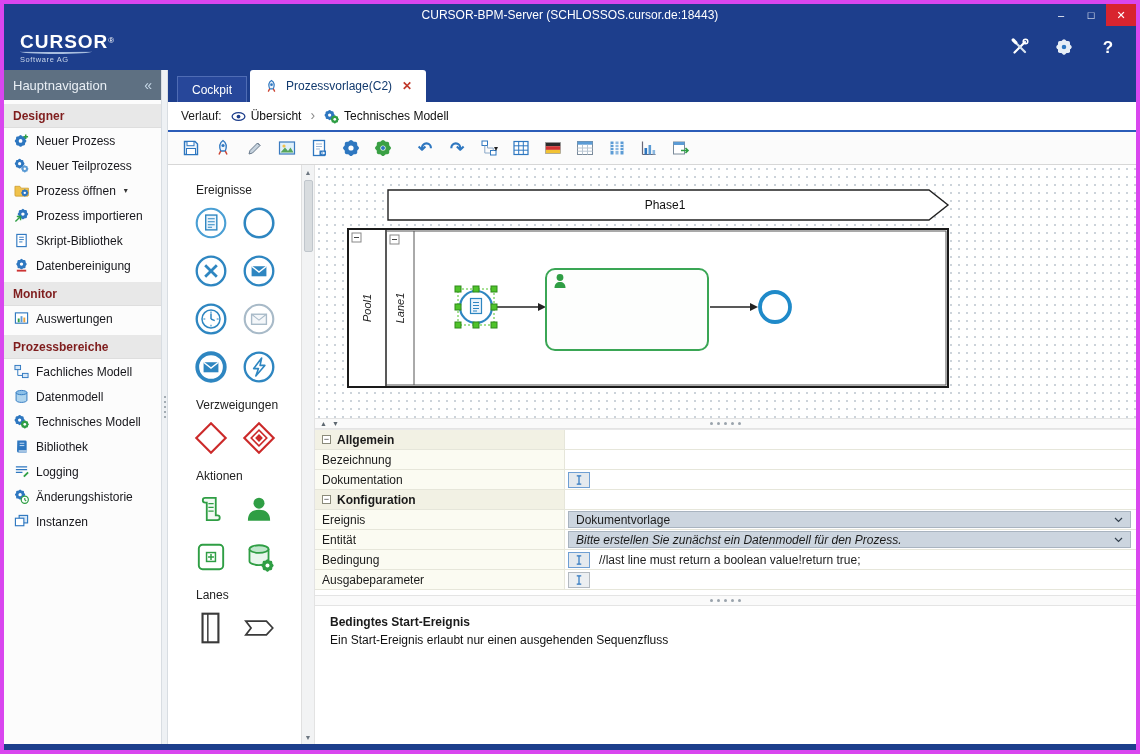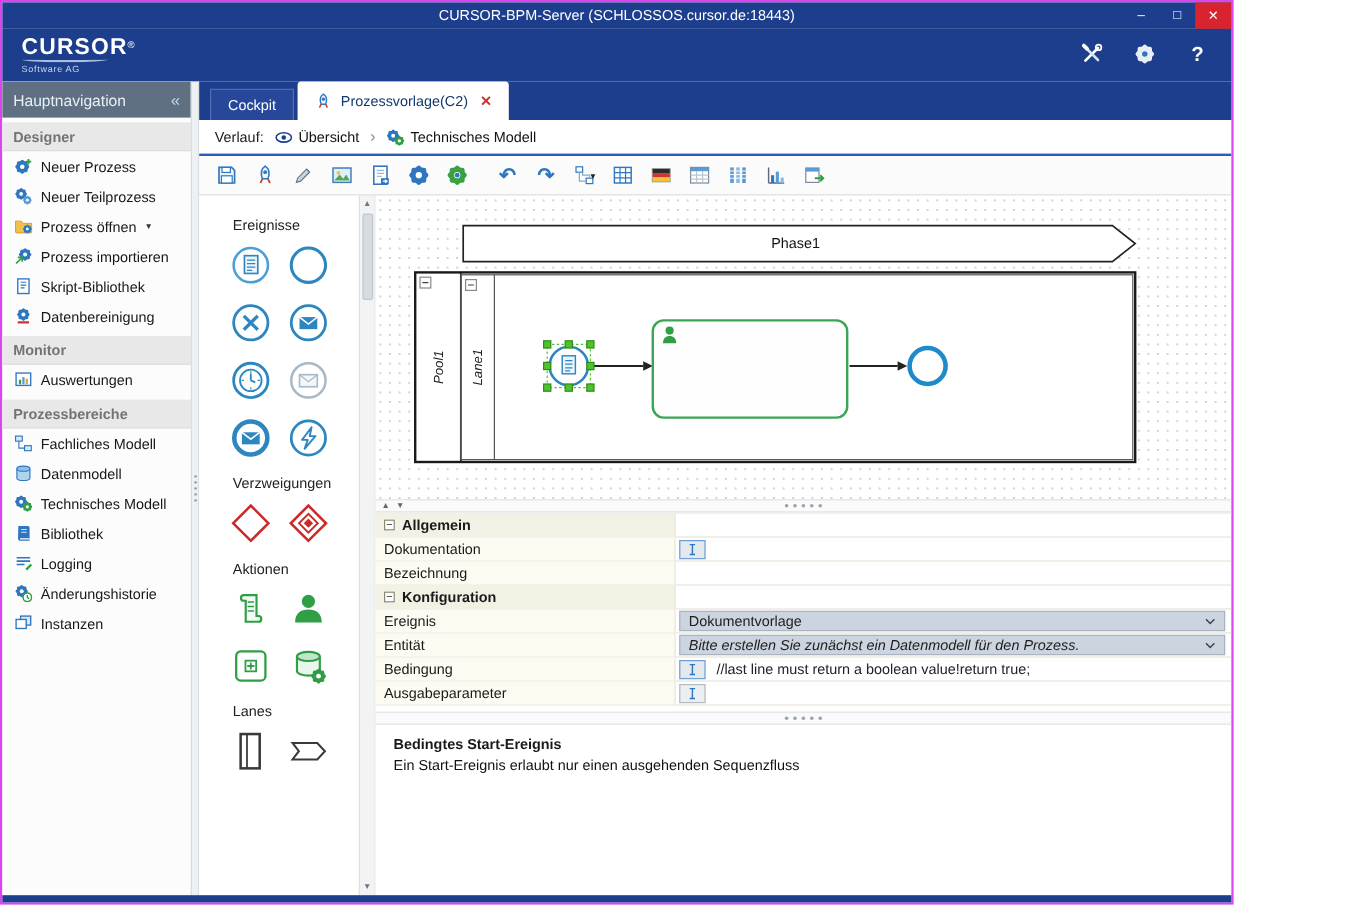--- a/index.html
+++ b/index.html
@@ -1,18 +1,18 @@
 <!DOCTYPE html>
 <html><head>
 <meta charset="utf-8">
 <style>
   *{margin:0;padding:0;box-sizing:border-box}
   html,body{width:1140px;height:754px;overflow:hidden}
   body{font-family:"Liberation Sans",sans-serif;font-size:12px;color:#1a1a1a;background:#fff}
-  .window{width:1028px;height:754px;display:flex;flex-direction:column;border:2px solid #d946ef;background:#fff}
+  .window{width:1140px;height:754px;display:flex;flex-direction:column;border:4px solid #d946ef;background:#fff}
 
   
   .titlebar{height:22px;background:#1d3e8c;color:#fff;display:flex;align-items:center;position:relative;flex:0 0 auto}
   .titlebar .title{position:absolute;left:0;right:0;text-align:center;font-size:12px;pointer-events:none}
   .win-controls{margin-left:auto;display:flex;height:100%;position:relative;z-index:2}
   .win-btn{width:30px;height:100%;display:flex;align-items:center;justify-content:center;color:#fff;font-size:11px;cursor:default}
   .win-btn.close{background:#d8242f}
 
   
   .brandbar{height:44px;background:#1d3e8c;display:flex;align-items:center;padding:0 16px;flex:0 0 auto}
@@ -23,21 +23,21 @@
   .brand .sub{display:block;font-size:7.5px;color:#c9d6ea;letter-spacing:.6px;text-align:left;margin-top:2px}
   .hdr-icons{margin-left:auto;display:flex;gap:20px;align-items:center}
   .hdr-btn{width:24px;height:24px;display:flex;align-items:center;justify-content:center}
   .help-glyph{color:#fff;font-size:17px;font-weight:bold}
 
   
   .body{flex:1;display:flex;min-height:0}
   .sidebar{width:157px;background:#fcfcfc;display:flex;flex-direction:column;flex:0 0 auto}
   .side-hdr{height:30px;background:#5e7082;color:#e9eff5;display:flex;align-items:center;padding:12px 9px;font-size:13px;flex:0 0 auto}
   .side-collapse{margin-left:auto;color:#c6d8e8;font-size:14px}
-  .side-section-hdr{height:24px;background:#e8e8e8;color:#737373;display:flex;align-items:center;padding:0 9px;font-weight:bold;font-size:12px;border-bottom:1px solid #dedede;margin-top:4px}
+  .side-section-hdr{height:24px;background:#e8e8e8;color:#7f1d1d;display:flex;align-items:center;padding:0 9px;font-weight:bold;font-size:12px;border-bottom:1px solid #dedede;margin-top:4px}
   .side-item{height:25px;display:flex;align-items:center;gap:7px;padding:0 10px;font-size:12px;color:#17171c;white-space:nowrap}
   .side-item .icon{width:15px;height:15px;display:inline-flex}
   .caret{font-size:8px;color:#333;margin-left:1px}
 
   .vsplit{width:7px;background:#eef1f4;border-left:1px solid #d8dde2;border-right:1px solid #d8dde2;display:flex;flex-direction:column;align-items:center;justify-content:center;gap:3px;flex:0 0 auto}
   .vdot{width:2px;height:2px;background:#8a949e;border-radius:50%}
 
   .main{flex:1;display:flex;flex-direction:column;min-width:0}
   
   .tabbar{height:32px;background:#1d3e8c;display:flex;align-items:flex-end;padding-left:9px;flex:0 0 auto}
@@ -749,35 +749,35 @@
           <div class="props" id="props">
               <div class="prow section">
                 <div class="pcell-l">
                   <span class="mbox">−</span>
                   <span>Allgemein</span>
                 </div>
                 <div class="pcell-r"></div>
               </div>
               <div class="prow field">
                 <div class="pcell-l">
+                  <span>Bezeichnung</span>
+                </div>
+                <div class="pcell-r"></div>
+              </div>
+              <div class="prow field">
+                <div class="pcell-l">
                   <span>Dokumentation</span>
                 </div>
                 <div class="pcell-r">
                   <button class="mini">
                     <svg width="12" height="12" viewBox="0 0 16 16">
                       <path d="M5 2.5 H11 M5 13.5 H11 M8 2.5 V13.5" stroke="#2e77c0" stroke-width="1.6" fill="none"></path>
                     </svg>
                   </button>
                 </div>
-              </div>
-              <div class="prow field">
-                <div class="pcell-l">
-                  <span>Bezeichnung</span>
-                </div>
-                <div class="pcell-r"></div>
               </div>
               <div class="prow section">
                 <div class="pcell-l">
                   <span class="mbox">−</span>
                   <span>Konfiguration</span>
                 </div>
                 <div class="pcell-r"></div>
               </div>
               <div class="prow dropdown">
                 <div class="pcell-l">

